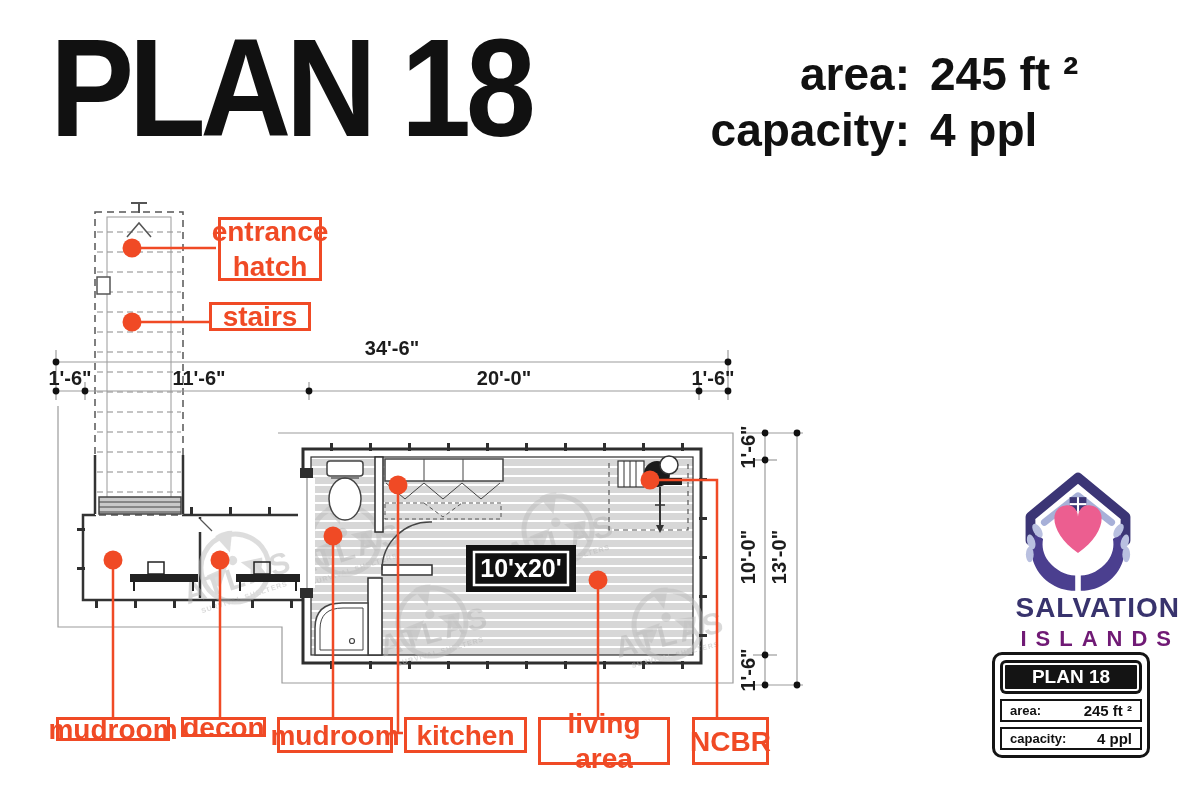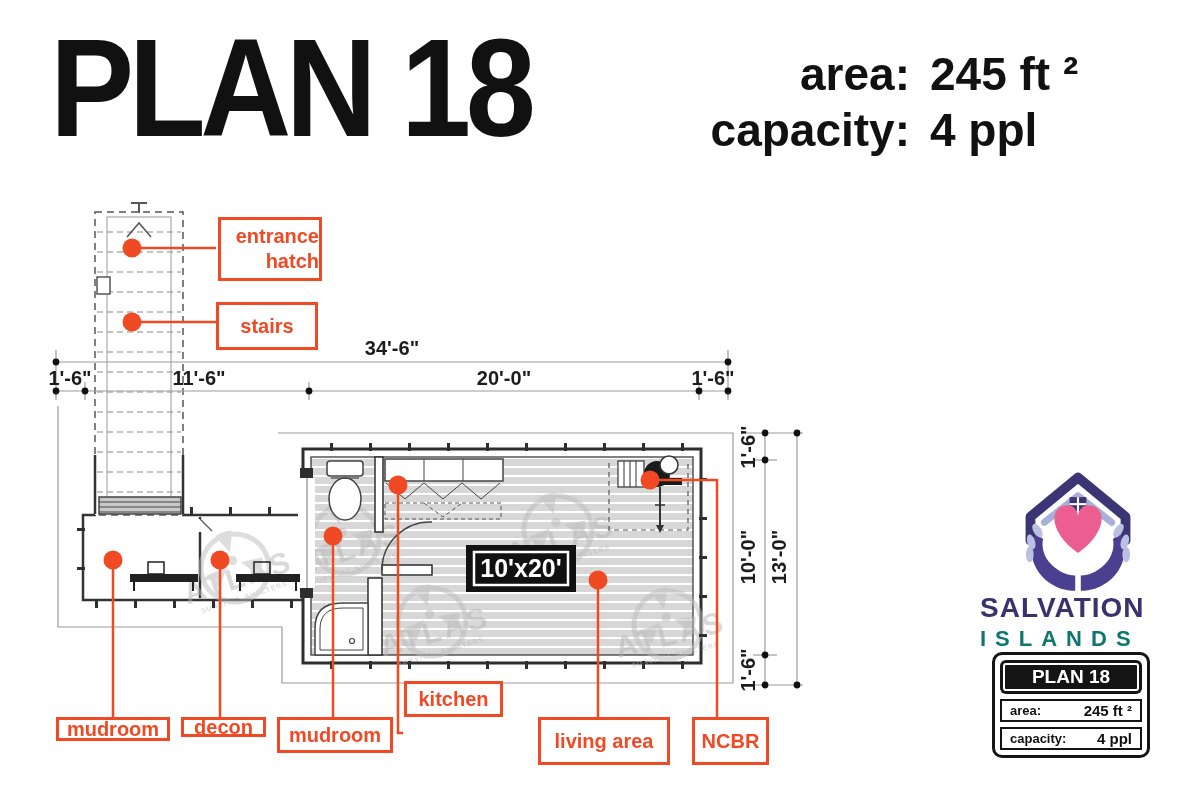--- a/index.html
+++ b/index.html
@@ -11,26 +11,26 @@
   #page-title{left:50px;top:18px;font-size:140px;font-weight:bold;color:#111;
       letter-spacing:-6px;transform:scaleX(.9);transform-origin:left top;line-height:1;}
   #specs{left:610px;top:46px;display:grid;grid-template-columns:300px auto;
       row-gap:0;font-weight:bold;color:#111;font-size:46px;line-height:56px;}
   #specs .lab{text-align:right;}
   #specs .val{text-align:left;padding-left:20px;white-space:nowrap;}
 
   
   .tag{position:absolute;border:3px solid #f04a25;color:#f04a25;background:#fff;
       font-weight:bold;display:flex;align-items:center;justify-content:center;
-      text-align:right;font-size:20px;line-height:1.25;box-sizing:border-box;}
+      text-align:center;font-size:28px;line-height:1.25;box-sizing:border-box;}
 
   
-  #brand{left:980px;top:592px;width:200px;text-align:left;}
+  #brand{left:980px;top:592px;width:200px;text-align:right;}
   #brand .l1{font-size:28px;font-weight:bold;color:#38336d;letter-spacing:1px;}
-  #brand .l2{font-size:22px;font-weight:bold;color:#0f766e;letter-spacing:9px;margin-top:2px;}
+  #brand .l2{font-size:22px;font-weight:bold;color:#701a75;letter-spacing:9px;margin-top:2px;}
 
   
   #card{left:992px;top:652px;width:158px;border:3px solid #141414;border-radius:10px;
       padding:5px;background:#fff;box-sizing:border-box;}
   #card .bar{background:#141414;border-radius:6px;padding:3px;}
   #card .bar-in{border:2px solid #fff;border-radius:3px;color:#fff;font-weight:bold;
       font-size:19px;text-align:center;padding:1px 0;}
   #card .row{border:2px solid #141414;display:flex;justify-content:space-between;
       align-items:center;padding:1px 8px;margin-top:5px;font-weight:bold;color:#111;}
   #card .row .rl{font-size:13px;}
@@ -284,26 +284,26 @@
     <circle cx="113" cy="560" r="9.5"></circle>
     <circle cx="220" cy="560" r="9.5"></circle>
     <circle cx="333" cy="536" r="9.5"></circle>
     <circle cx="398" cy="485" r="9.5"></circle>
     <circle cx="598" cy="580" r="9.5"></circle>
     <circle cx="650" cy="480" r="9.5"></circle>
   </g>
 </svg>
 
 <div class="tag" style="left:218px;top:217px;width:104px;height:64px">entrance hatch</div>
-<div class="tag" style="left:216px;top:302px;width:102px;height:48px">stairs</div>
+<div class="tag" style="left:209px;top:302px;width:102px;height:29px">stairs</div>
 
 <div class="tag" style="left:56px;top:717px;width:114px;height:24px">mudroom</div>
 <div class="tag" style="left:181px;top:717px;width:85px;height:20px">decon</div>
 <div class="tag" style="left:277px;top:717px;width:116px;height:36px">mudroom</div>
-<div class="tag" style="left:404px;top:681px;width:99px;height:36px">kitchen</div>
+<div class="tag" style="left:404px;top:717px;width:123px;height:36px">kitchen</div>
 <div class="tag" style="left:538px;top:717px;width:132px;height:48px">living area</div>
 <div class="tag" style="left:692px;top:717px;width:77px;height:48px">NCBR</div>
 
 <svg class="abs" style="left:1008px;top:465px" width="140" height="130" viewBox="0 0 100 93">
   <path d="M16 54 V37 L50 9 L84 37 V54" fill="none" stroke="#3b3575" stroke-width="7" stroke-linejoin="round" stroke-linecap="round"></path>
   <path d="M26 41 L50 22 L74 41" fill="none" stroke="#a7b0d8" stroke-width="5" stroke-linejoin="round" stroke-linecap="round"></path>
   <g>
     <rect x="44" y="23" width="12" height="10" fill="#3b3575"></rect>
     <line x1="50" y1="23" x2="50" y2="33" stroke="#ffffff" stroke-width="1.5"></line>
     <line x1="44" y1="28" x2="56" y2="28" stroke="#ffffff" stroke-width="1.5"></line>

